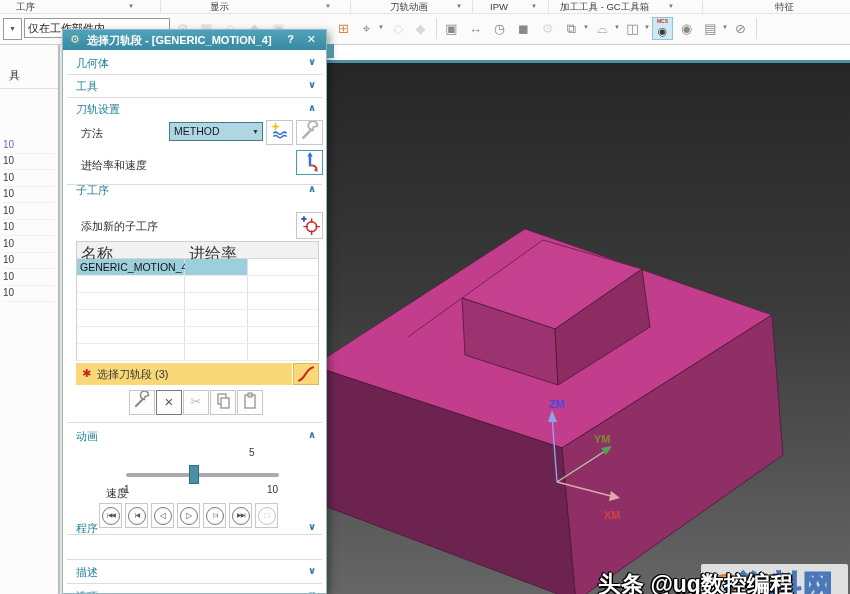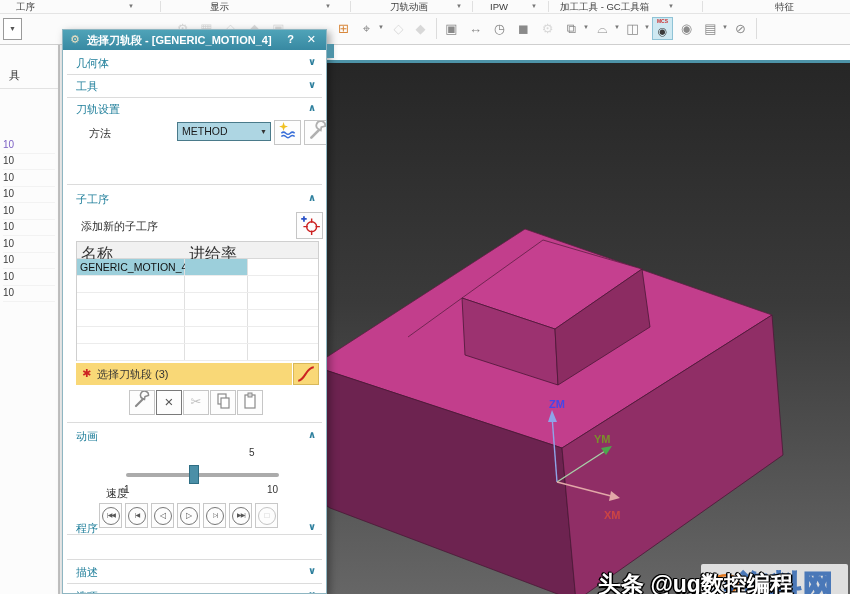--- a/index.html
+++ b/index.html
@@ -121,20 +121,21 @@
   <span class="rib-dd" style="left:531px">▼</span>
   <span class="rib-vsep" style="left:548px"></span>
   <span class="rib-label" style="left:560px">加工工具 - GC工具箱</span>
   <span class="rib-dd" style="left:668px">▼</span>
   <span class="rib-vsep" style="left:702px"></span>
   <span class="rib-label" style="left:775px">特征</span>
 </div>
 
 <div id="toolbar" class="abs">
   <span class="tb-combo">▼</span>
+  <input class="tb-input" value="仅在工作部件内" style="">
 
   <span class="tb-icon dim" style="left:172px">⚙</span>
   <span class="tb-icon dim" style="left:196px">▦</span>
   <span class="tb-icon dim" style="left:220px">◇</span>
   <span class="tb-icon dim" style="left:244px">◆</span>
   <span class="tb-icon dim" style="left:268px">▣</span>
   <span class="tb-icon dim" style="left:292px">↔</span>
 
   <span class="tb-icon orange" style="left:333px">⊞</span>
   <span class="tb-icon" style="left:356px">⌖</span>
@@ -236,42 +237,53 @@
     <div class="sec-header" style="top:26px">
       <span class="sec-label">工具</span>
       <span class="sec-chevron">∨</span>
     </div>
     <div class="sep" style="top:47px"></div>
 
     <div class="sec-header" style="top:49px">
       <span class="sec-label">刀轨设置</span>
       <span class="sec-chevron">∧</span>
     </div>
-    <div class="abs" style="left:8px;top:72px;width:256px;height:26px">
+    <div class="abs" style="left:0;top:72px;width:256px;height:26px">
       <span class="fld-label" style="left:18px;top:4px">方法</span>
       <div class="combo">
         <span class="combo-text">METHOD</span>
         <span class="combo-arrow">▼</span>
       </div>
       <div class="icon-btn" style="left:203px;top:-2px">
         <svg width="20" height="20" viewBox="0 0 18 18">
           <polygon points="5,1 6,4 9,5 6,6 5,9 4,6 1,5 4,4" fill="#f0c020"></polygon>
           <path d="M3 11 q2 -2 4 0 t4 0 t4 0 M3 14 q2 -2 4 0 t4 0 t4 0" stroke="#3a6fd8" fill="none" stroke-width="1.3"></path>
         </svg>
       </div>
       <div class="icon-btn" style="left:233px;top:-2px">
         <svg width="20" height="20" viewBox="0 0 18 18">
           <path d="M3 15 L10 8" stroke="#b0b0b0" stroke-width="2.4" stroke-linecap="round"></path>
           <path d="M9.5 7.5 a4 4 0 1 1 6 -3 l-3.5 1 -0.5 3 z" fill="none" stroke="#b0b0b0" stroke-width="1.6"></path>
         </svg>
       </div>
     </div>
+    <div class="abs" style="left:0;top:100px;width:263px;height:30px">
+      <span class="fld-label" style="left:18px;top:8px">进给率和速度</span>
+      <div class="icon-btn teal" style="left:233px;top:0">
+        <svg width="20" height="22" viewBox="0 0 18 20">
+          <path d="M9 3 v11" stroke="#3a6fd8" stroke-width="2.2"></path>
+          <polygon points="9,1 6.5,5 11.5,5" fill="#3a6fd8"></polygon>
+          <path d="M10 13 q5 0 5 4" stroke="#cc3333" fill="none" stroke-width="1.6"></path>
+          <polygon points="16,19 12.5,17.5 15,15" fill="#cc3333"></polygon>
+        </svg>
+      </div>
+    </div>
     <div class="sep" style="top:134px"></div>
 
-    <div class="sec-header" style="top:139px">
+    <div class="sec-header" style="top:130px">
       <span class="sec-label">子工序</span>
       <span class="sec-chevron">∧</span>
     </div>
     <div class="abs" style="left:0;top:162px;width:280px;height:29px">
       <span class="fld-label" style="left:18px;top:7px">添加新的子工序</span>
       <div class="icon-btn" style="left:233px;top:0;height:27px">
         <svg width="22" height="24" viewBox="0 0 20 20">
           <circle cx="11.5" cy="11.5" r="4.5" fill="none" stroke="#cc2222" stroke-width="1.3"></circle>
           <path d="M11.5 4 v4 M11.5 15 v4 M4 11.5 h4 M15 11.5 h4" stroke="#cc2222" stroke-width="1.3"></path>
           <path d="M2 4.5 h5 M4.5 2 v5" stroke="#2a52c8" stroke-width="1.6"></path>

